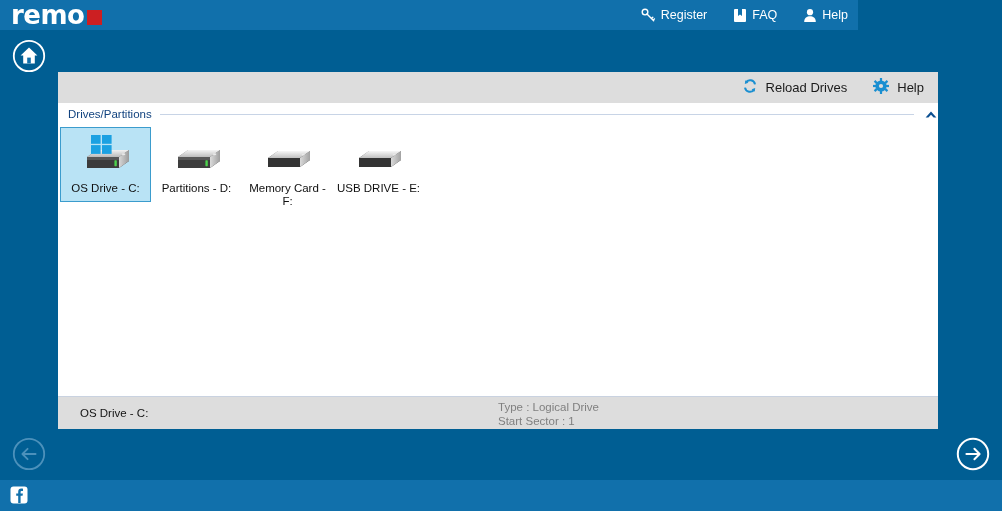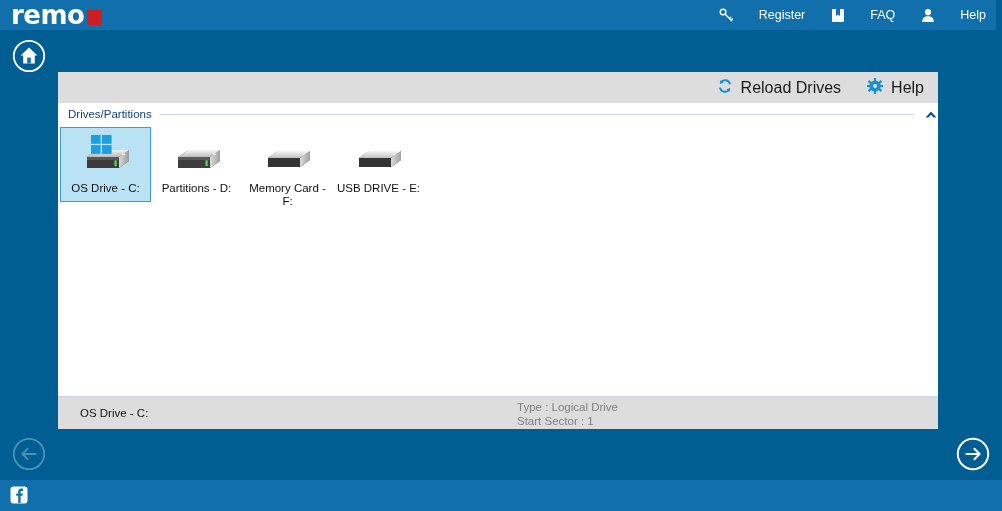--- a/index.html
+++ b/index.html
@@ -15,21 +15,21 @@
     font-family: "Liberation Sans", sans-serif;
     background: #005e93;
     position: relative;
     -webkit-font-smoothing: antialiased;
   }
 
   
   .top-bar {
     position: absolute;
     left: 0; top: 0;
-    width: 996px;
+    width: 858px;
     height: 30px;
     background: #1170ab;
   }
 
   .logo {
     position: absolute;
     left: 11px;
     top: 1px;
     display: flex;
     align-items: center;
@@ -56,21 +56,21 @@
     right: 10px;
     top: 0;
     height: 30px;
     display: flex;
     align-items: center;
     gap: 26px;
   }
   .top-link {
     display: flex;
     align-items: center;
-    gap: 25px;
+    gap: 5px;
     color: #ffffff;
     font-size: 12.5px;
     cursor: pointer;
     user-select: none;
   }
   .top-link svg { display: block; }
 
   
   .home-btn {
     position: absolute;
@@ -97,21 +97,21 @@
     display: flex;
     align-items: center;
     justify-content: flex-end;
     padding-right: 14px;
     gap: 26px;
   }
   .tool-item {
     display: flex;
     align-items: center;
     gap: 8px;
-    font-size: 16px;
+    font-size: 13px;
     color: #1a1a1a;
     cursor: pointer;
     user-select: none;
   }
 
   .panel-body {
     position: relative;
     height: 294px;
     background: #ffffff;
     border-bottom: 1px solid #c9d2e0;
@@ -190,21 +190,20 @@
   .status-name {
     position: absolute;
     left: 22px;
     color: #141414;
   }
   .status-col {
     position: absolute;
     top: 4px;
     color: #808080;
     line-height: 13.5px;
-    margin-left: 19px;
   }
   .status-col.col-a { left: 440px; }
   .status-col.col-b { left: 676px; }
 
   
   .nav-btn {
     position: absolute;
     width: 34px;
     height: 34px;
     cursor: pointer;

